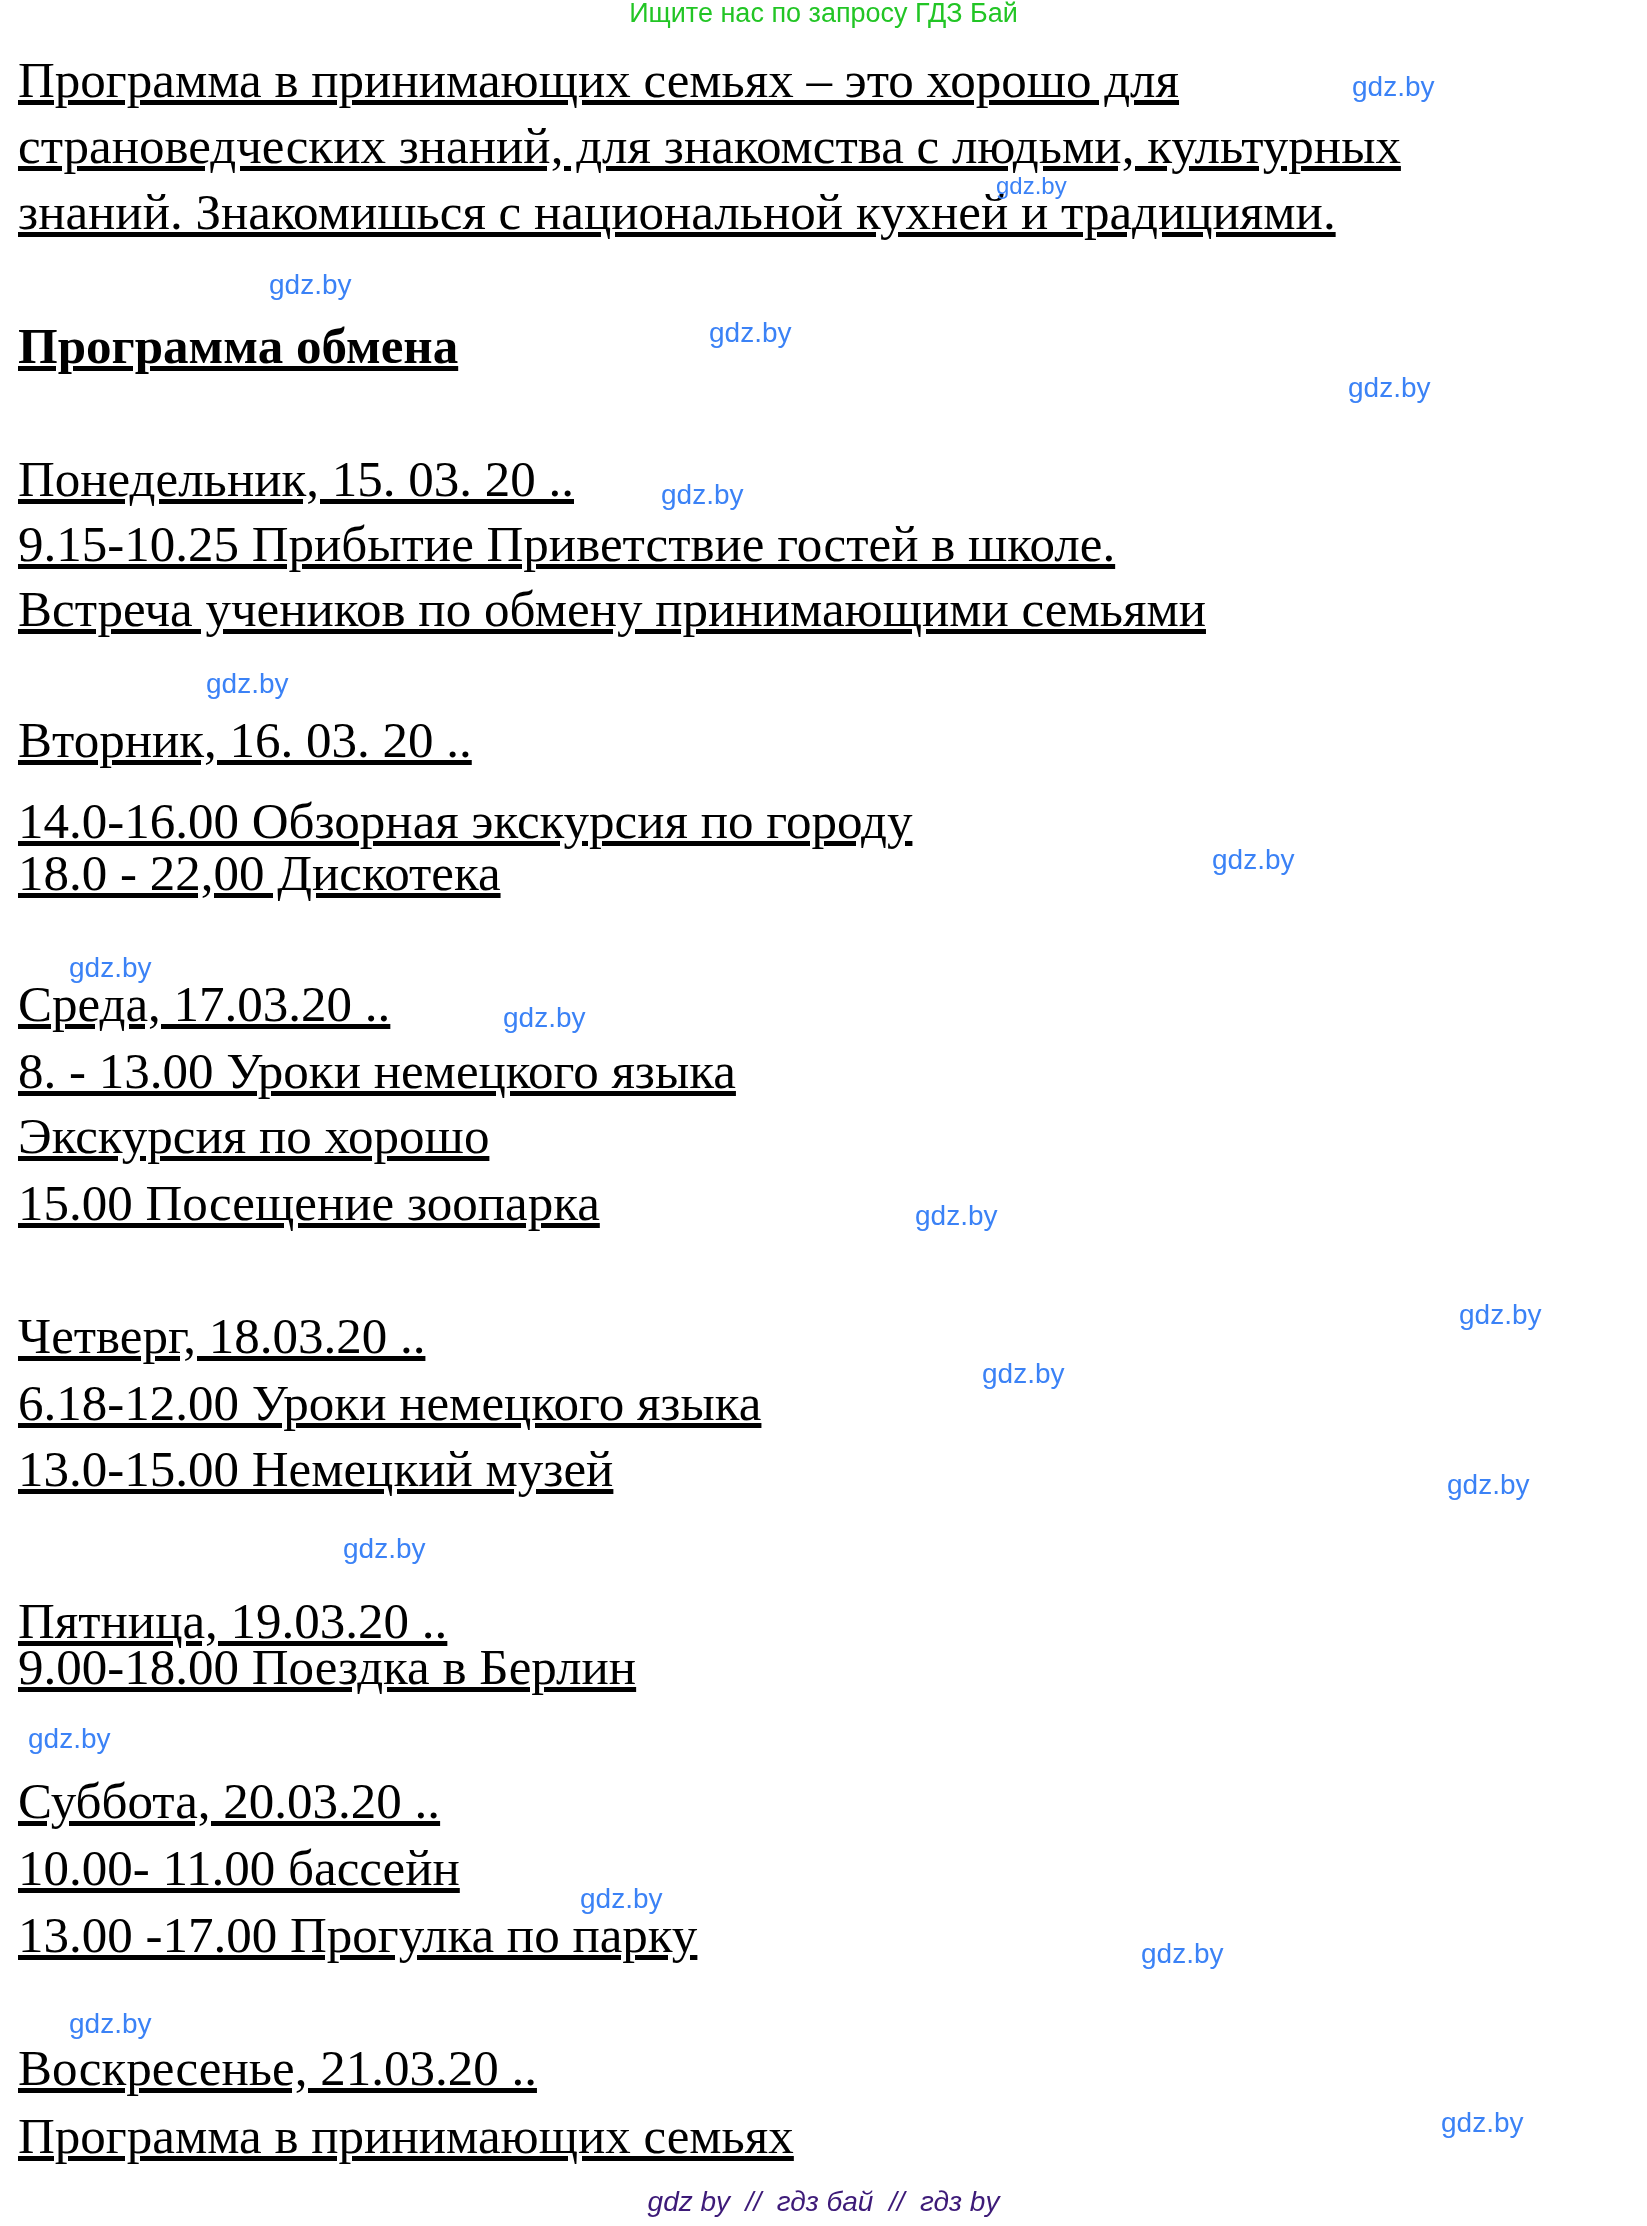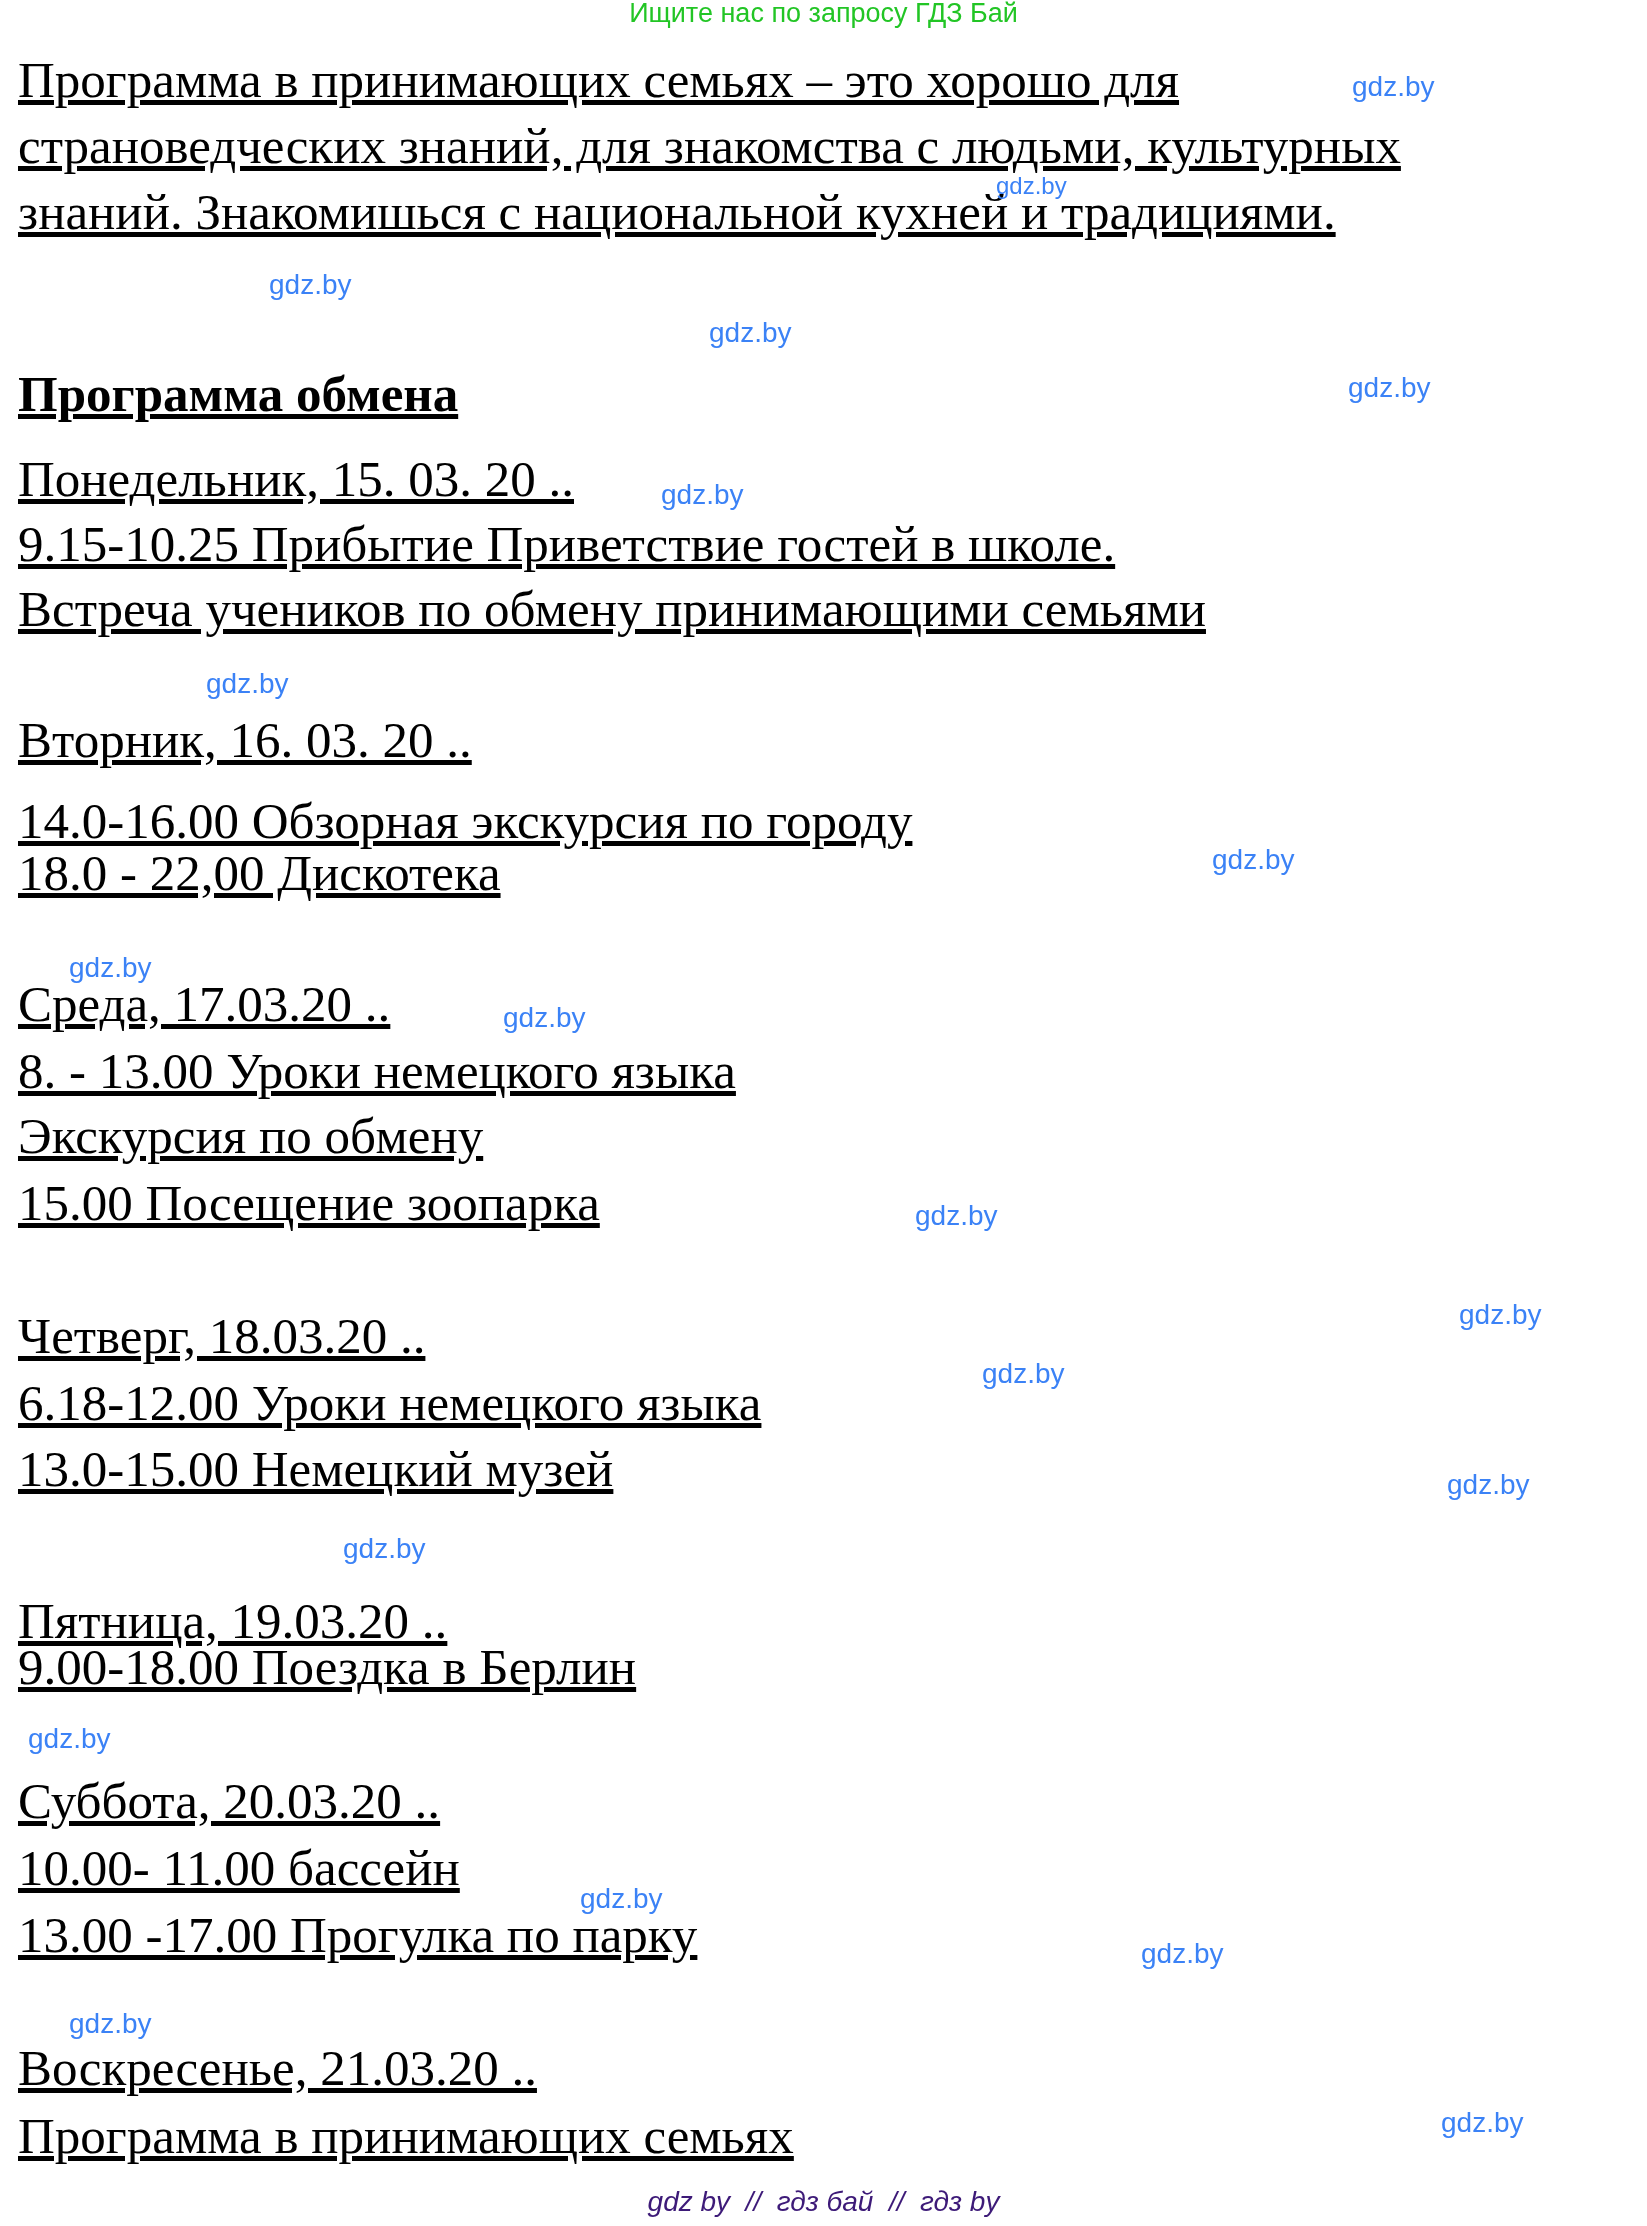--- a/index.html
+++ b/index.html
@@ -1,21 +1,21 @@
 <!DOCTYPE html>
 <html><head>
 <meta charset="utf-8">
 <style>
   html, body { margin:0; padding:0; background:#ffffff; }
   body { width:1647px; height:2227px; position:relative; overflow:hidden; }
   .hdr { position:absolute; top:-2px; left:0; width:1647px; text-align:center;
          font-family:"Liberation Sans", sans-serif; font-size:27px; color:#22c525; }
   .ln { position:absolute; left:18px; white-space:nowrap;
         font-family:"Liberation Serif", serif; font-size:51px; line-height:59px; color:#000;text-decoration:underline; }
-  .bold { font-weight:bold;margin-top:48px; }
+  .bold { font-weight:bold; }
   .wm { position:absolute; white-space:nowrap;
         font-family:Liberation Sans, sans-serif; font-size:28px; color:#3b82f6; line-height:32px; }
   .wm.sm { font-size:24px; }
   .footer { position:absolute; top:2186px; left:0; width:1647px; text-align:center;
             font-family:"Liberation Sans", sans-serif; font-size:28px; color:#3d1a78; white-space:pre;font-style:italic; }
 </style>
 </head>
 <body>
 
 <div class="hdr">Ищите нас по запросу ГДЗ Бай</div>
@@ -29,21 +29,21 @@
 <div class="ln" style="top:450px">Понедельник, 15. 03. 20 ..</div>
 <div class="ln" style="top:515px">9.15-10.25 Прибытие Приветствие гостей в школе.</div>
 <div class="ln" style="top:580px">Встреча учеников по обмену принимающими семьями</div>
 
 <div class="ln" style="top:711px">Вторник, 16. 03. 20 ..</div>
 <div class="ln" style="top:792px">14.0-16.00 Обзорная экскурсия по городу</div>
 <div class="ln" style="top:844px">18.0 - 22,00 Дискотека</div>
 
 <div class="ln" style="top:975px">Среда, 17.03.20 ..</div>
 <div class="ln" style="top:1042px">8. - 13.00 Уроки немецкого языка</div>
-<div class="ln" style="top:1107px">Экскурсия по обмену</div>
+<div class="ln" style="top:1107px">Экскурсия по хорошо</div>
 <div class="ln" style="top:1174px">15.00 Посещение зоопарка</div>
 
 <div class="ln" style="top:1307px">Четверг, 18.03.20 ..</div>
 <div class="ln" style="top:1374px">6.18-12.00 Уроки немецкого языка</div>
 <div class="ln" style="top:1440px">13.0-15.00 Немецкий музей</div>
 
 <div class="ln" style="top:1592px">Пятница, 19.03.20 ..</div>
 <div class="ln" style="top:1638px">9.00-18.00 Поездка в Берлин</div>
 
 <div class="ln" style="top:1772px">Суббота, 20.03.20 ..</div>

